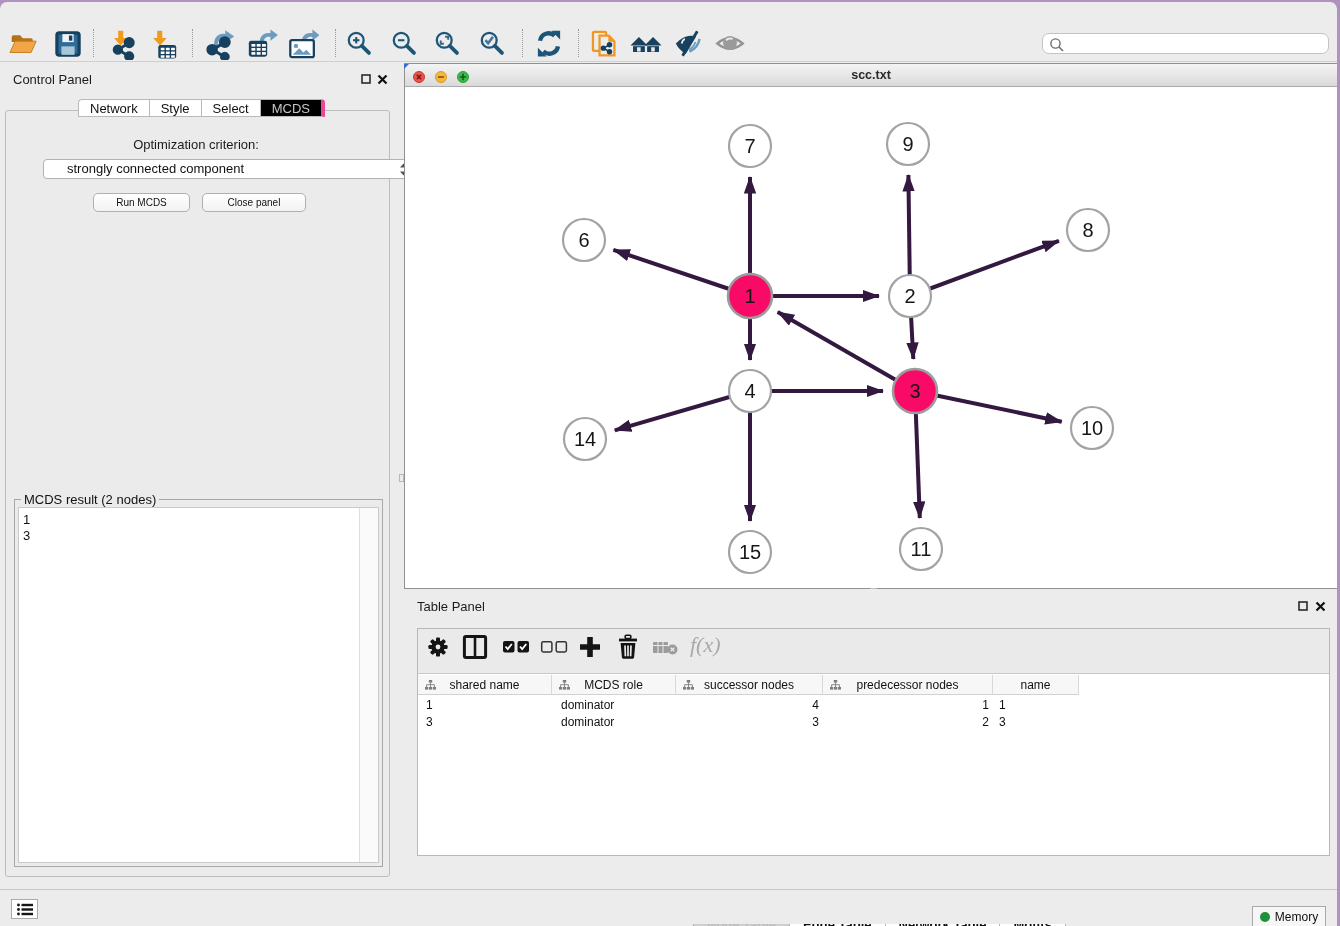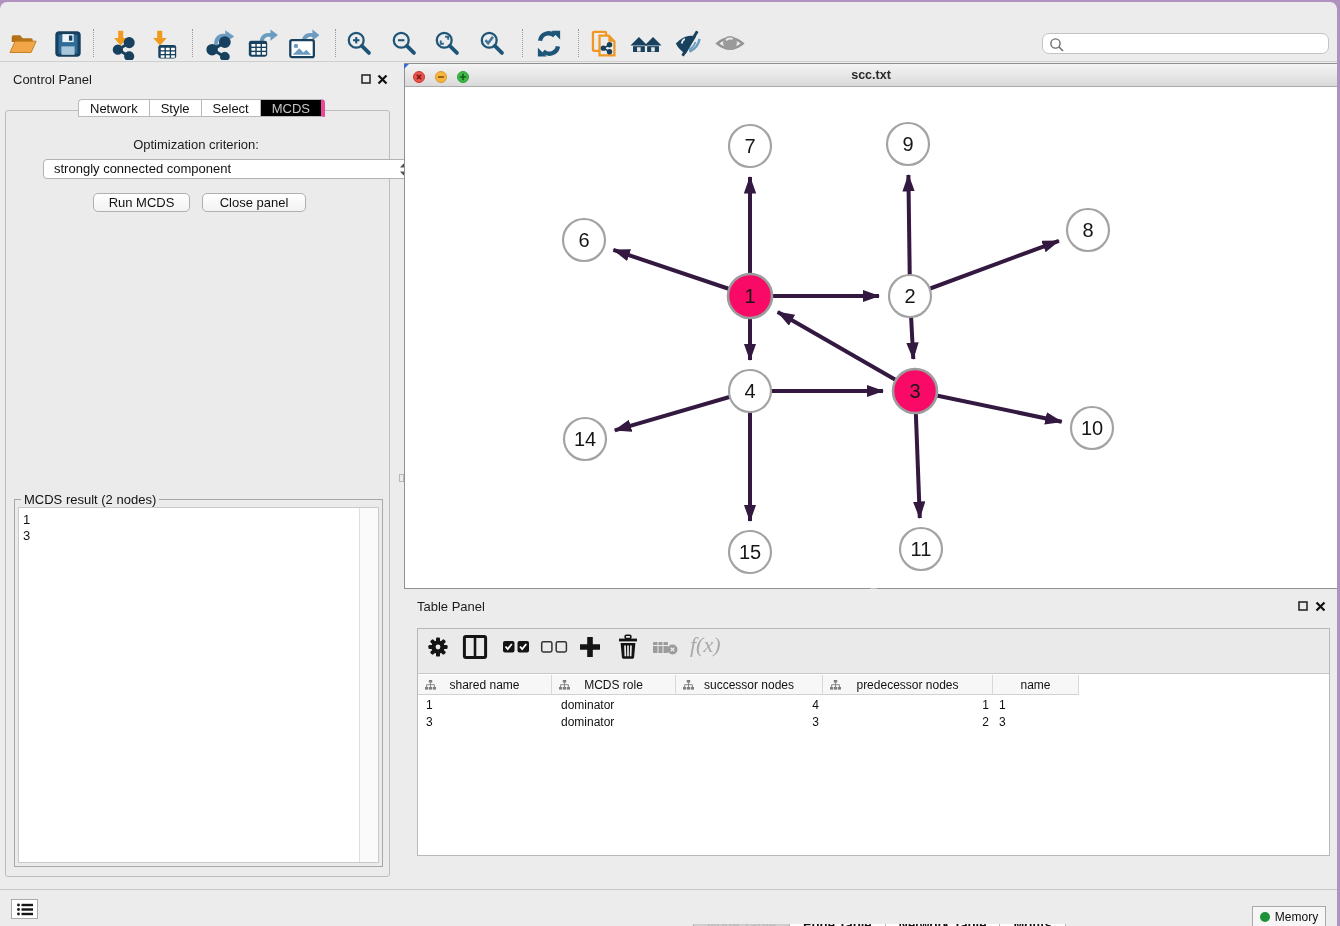--- a/index.html
+++ b/index.html
@@ -32,23 +32,23 @@
   position:relative; }
 .tab.first { border-radius:4px 0 0 0; }
 .tab.last { border-radius:0 4px 0 0; border-right:4px solid #ec4899;
   background:#000000; color:#c6c6c6; }
 #cp .body { position:absolute; left:5px; top:48px; width:385px; height:767px;
   background:#ebebeb; border:1px solid #bdbdbd; border-radius:3px; }
 #cp .optlabel { position:absolute; top:75px; left:0; width:100%; text-align:center;
   font-size:13px; color:#1a1a1a; }
 #combo { position:absolute; left:43px; top:97px; width:373px; height:20px;
   background:#fff; border:1px solid #b2b2b2; border-radius:4px; font-size:13px;
-  line-height:18px; padding-left:10px; color:#111; }
+  line-height:18px; padding-left:23px; color:#111; }
 .btn { position:absolute; height:19px; background:linear-gradient(#ffffff,#f2f2f2);
-  border:1px solid #b0b0b0; border-radius:5px; font-size:13px; text-align:center;
+  border:1px solid #b0b0b0; border-radius:5px; font-size:10px; text-align:center;
   line-height:17px; color:#111; }
 
 #fs { position:absolute; left:14px; top:437px; width:369px; height:368px;
   border:1px solid #a8a8a8; }
 #fs .lbl { position:absolute; left:6px; top:-8px; background:#ebebeb; padding:0 3px;
   font-size:13px; color:#111; }
 #fs .inner { position:absolute; left:3px; top:7px; right:3px; bottom:3px;
   background:#fff; border:1px solid #c9c9c9; font-size:13px; color:#111;
   line-height:16px; padding:4px 0 0 4px; }
 #fs .sb { position:absolute; top:8px; right:4px; bottom:4px; width:19px;

